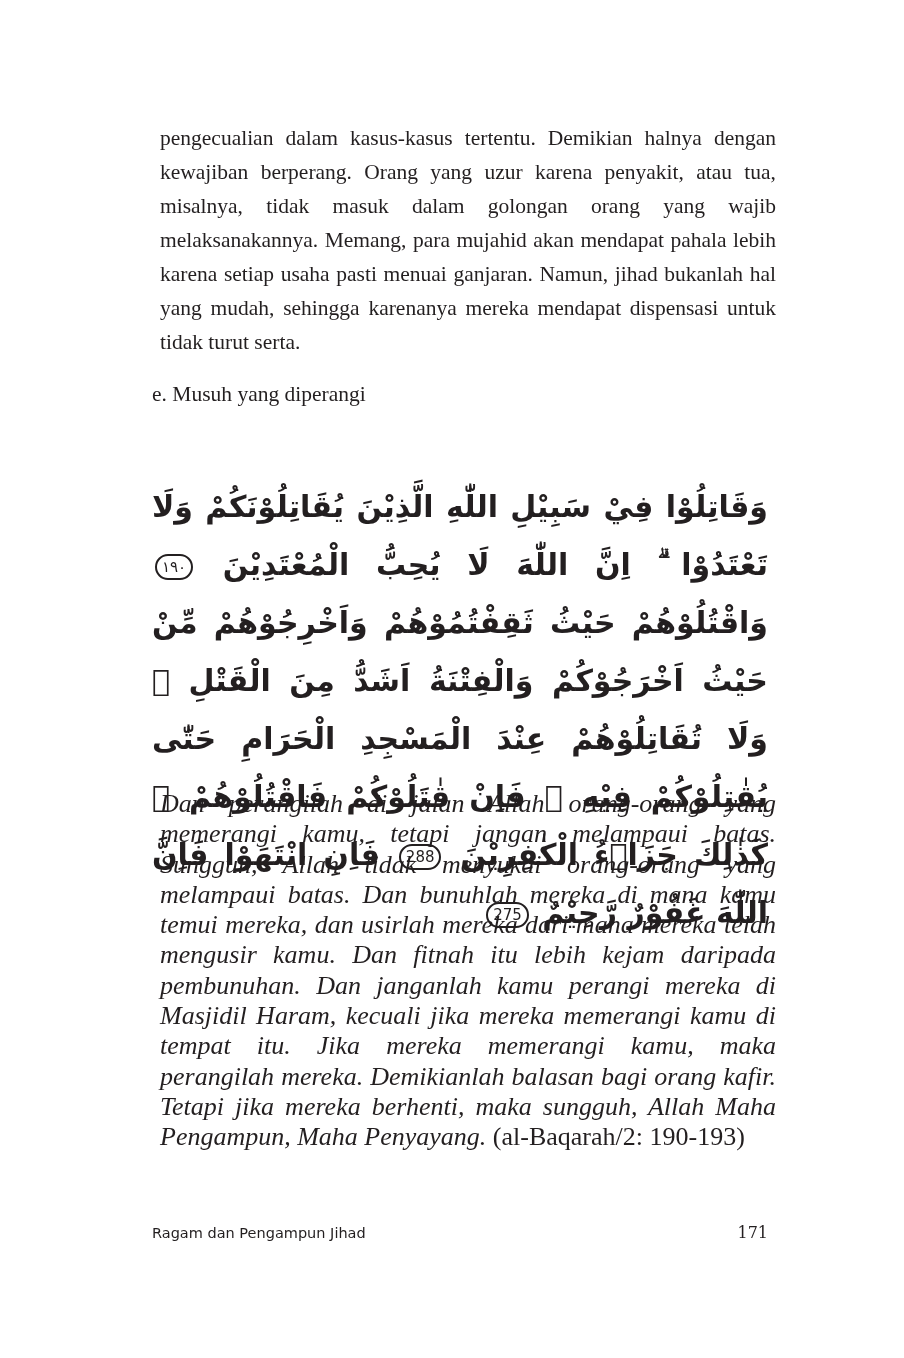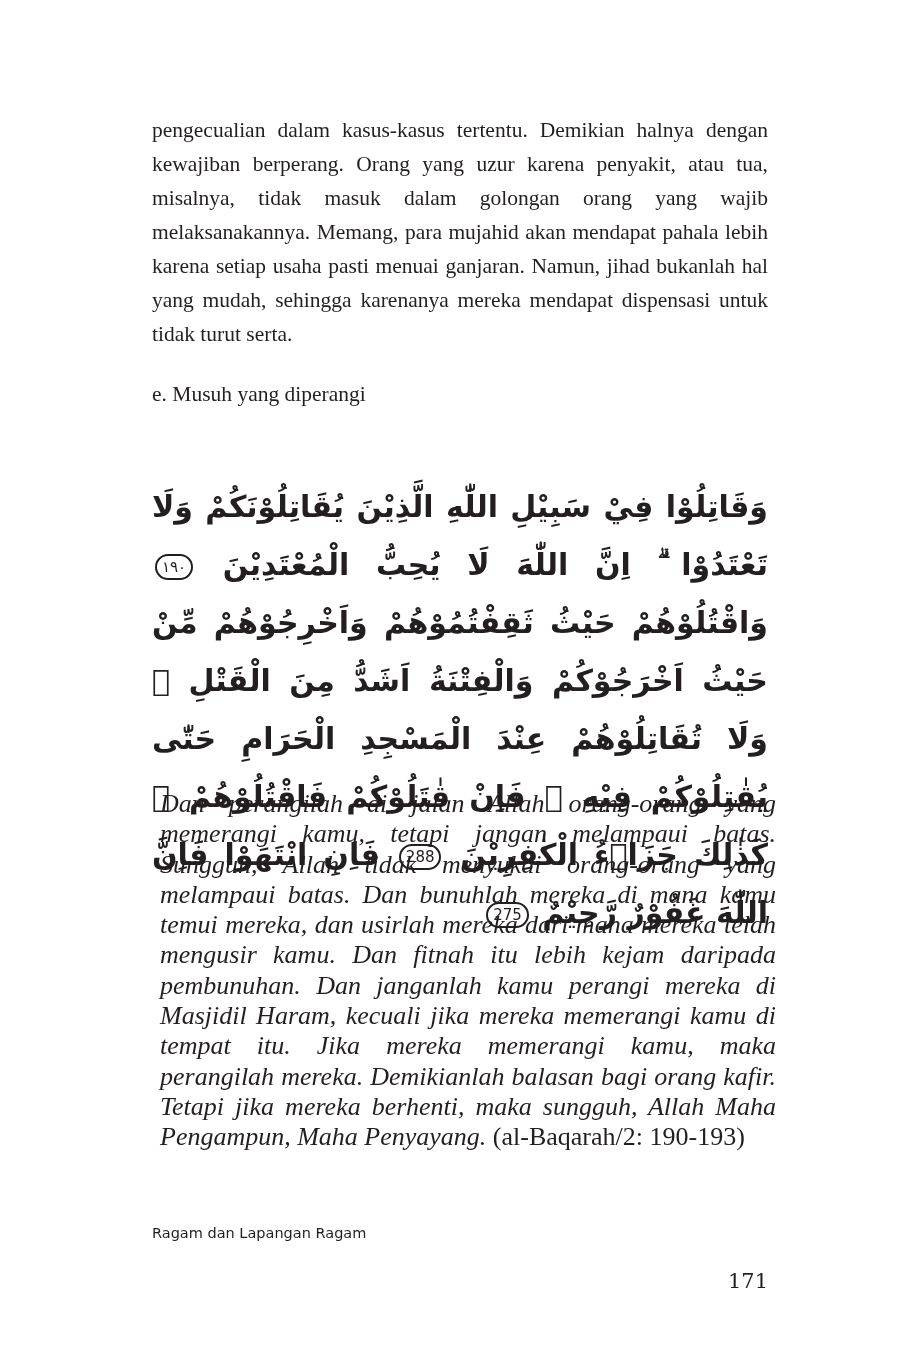--- a/index.html
+++ b/index.html
@@ -22,21 +22,21 @@
       width: 616px;
       height: 1358px;
     }
     .para {
       position: absolute;
       left: 0;
       width: 616px;
       font-size: 21.5px;
       line-height: 34px;
       text-align: justify;
-      margin: 0;
+      margin: 8px;
       hyphens: manual;
     }
     .para.p1 { top: 113px; }
     .heading {
       position: absolute;
       left: 0;
       top: 377px;
       font-size: 21.5px;
       line-height: 34px;
       margin: 0;
@@ -102,22 +102,21 @@
     .footer .running-title {
       position: absolute;
       left: 0;
       top: 0;
     }
     .footer .page-number {
       position: absolute;
       right: 0;
       top: 0;
       font-family: "DejaVu Serif", serif;
-      font-size: 21px;
-      margin-top: 48px;
+      font-size: 16px;
     }
   </style>
 </head>
 <body>
 
 <div class="page">
 
   <p class="para p1">pengecualian dalam kasus-kasus tertentu. Demikian halnya de­ngan kewajiban berperang. Orang yang uzur karena penyakit, atau tua, misalnya, tidak masuk dalam golongan orang yang wajib melaksanakannya. Memang, para mujahid akan mendapat pahala lebih karena setiap usaha pasti menuai ganjaran. Namun, jihad bukanlah hal yang mudah, sehingga karenanya mereka mendapat dispensasi untuk tidak turut serta.</p>
 
   <p class="heading">e. Musuh yang diperangi</p>
@@ -132,17 +131,17 @@
     <span class="ayah-marker">275</span>
   </p>
 
   <p class="translation">
     <span>Dan perangilah di jalan Allah orang-orang yang memerangi kamu, tetapi jangan melampaui batas. Sungguh, Allah tidak menyukai orang-orang yang melampaui batas. Dan bunuhlah mereka di mana kamu temui mereka, dan usirlah mereka dari mana mereka telah mengusir kamu. Dan fitnah itu le­bih kejam daripada pembunuhan. Dan janganlah kamu perangi mereka di Masjidil Haram, kecuali jika mereka memerangi kamu di tempat itu. Jika mereka memerangi kamu, maka perangilah mereka. Demikianlah balasan bagi orang kafir. Tetapi jika mereka berhenti, maka sungguh, Allah Maha Pengampun, Maha Penyayang.</span>
     <span class="ref">(al-Baqarah/2: 190-193)</span>
   </p>
 
 
   <div class="footer">
-    <span class="running-title">Ragam dan Lapangan Ragam</span>
+    <span class="running-title">Ragam dan Pengampun Jihad</span>
     <span class="page-number">171</span>
   </div>
 
 </div>
 
 </body></html>

